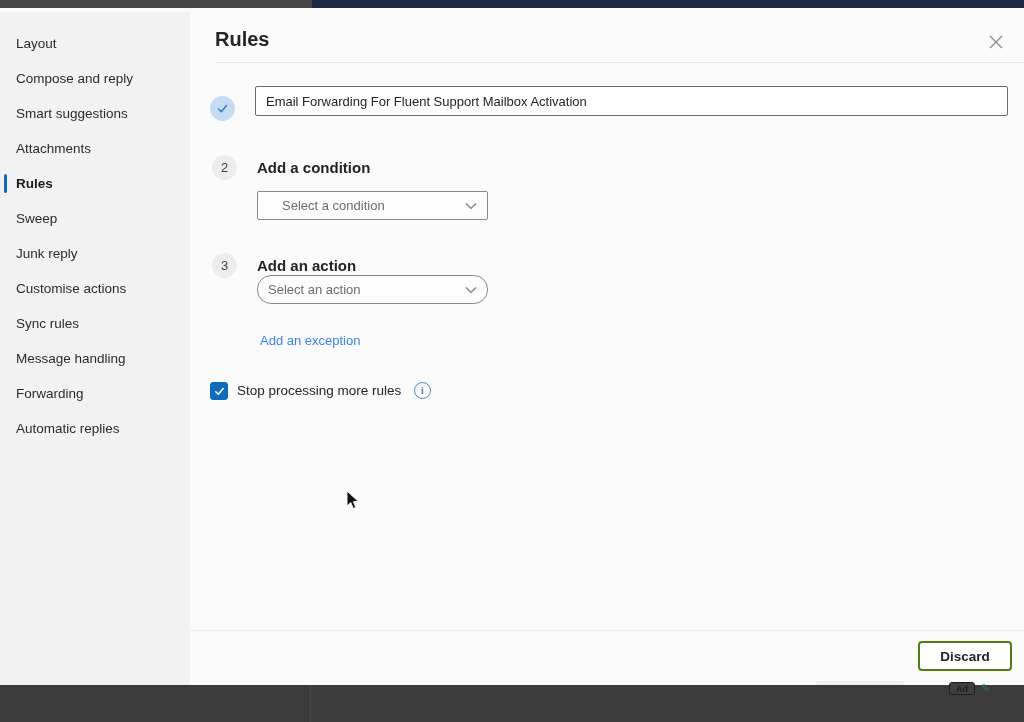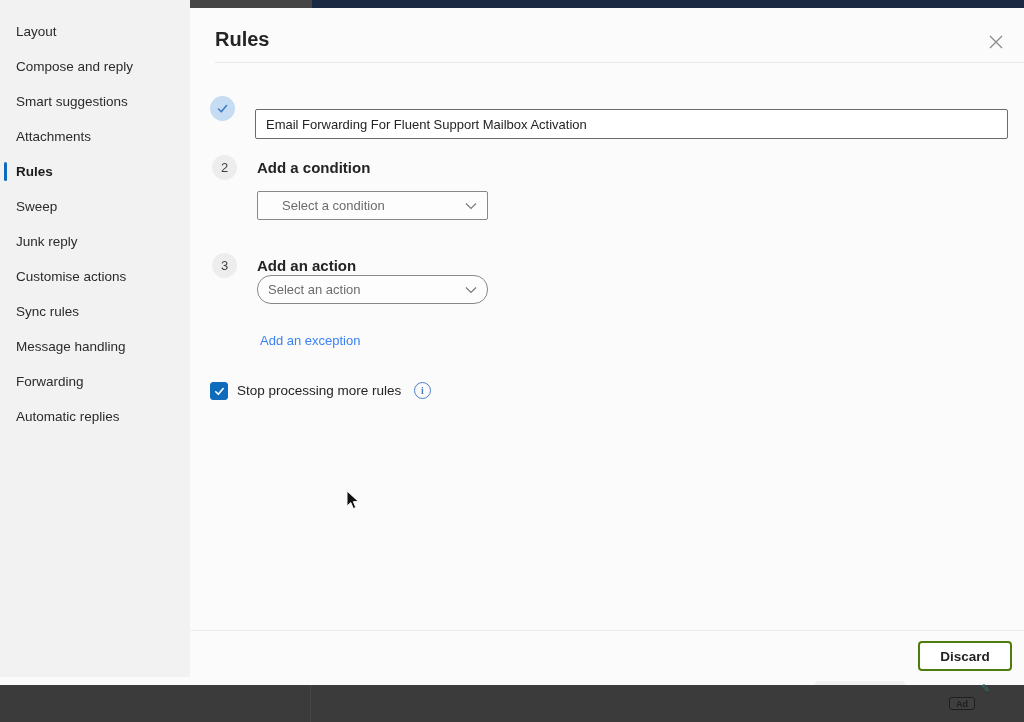--- a/index.html
+++ b/index.html
@@ -11,21 +11,21 @@
     -webkit-font-smoothing: antialiased;
   }
 
   
   .topbar { position: absolute; top: 0; left: 0; width: 1024px; height: 8px; }
   .topbar-left  { position: absolute; top: 0; left: 0;   width: 312px; height: 8px; background: #454545; }
   .topbar-right { position: absolute; top: 0; left: 312px; width: 712px; height: 8px; background: #1b2a42; }
 
   
   .sidebar {
-    position: absolute; top: 0; left: 0; width: 190px; height: 677px;
+    position: absolute; top: 12px; left: 0; width: 190px; height: 677px;
     background: #f2f2f2; padding-top: 14px;
   }
   .side-item {
     position: relative; height: 35px; line-height: 35px;
     padding-left: 16px; font-size: 13.5px; color: #2b2b2b;
     cursor: pointer; white-space: nowrap;
   }
   .side-item.active { font-weight: bold; color: #1b1b1b; }
   .side-item.active .active-bar {
     position: absolute; left: 4px; top: 8px; width: 3px; height: 19px;
@@ -52,21 +52,21 @@
   
   .step-circle {
     position: absolute; width: 25px; height: 25px; border-radius: 50%;
     display: flex; align-items: center; justify-content: center;
     font-size: 13px; color: #424242; background: #ededed;
   }
   .step-circle.done { background: #c5dcf3; }
   .step-label { position: absolute; font-size: 15px; font-weight: 600; color: #242424; }
 
   .rule-name-input {
-    position: absolute; left: 65px; top: 101px; width: 753px; height: 30px;
+    position: absolute; left: 65px; top: 78px; width: 753px; height: 30px;
     border: 1px solid #6d6b68; border-radius: 2px; background: #ffffff;
     font-family: "Liberation Sans", sans-serif; font-size: 13px; color: #242424;
     padding: 0 10px; outline: none;
   }
 
   .dropdown {
     position: absolute; left: 67px; width: 231px; height: 29px;
     border: 1px solid #8a8886; border-radius: 2px; background: #fdfdfd;
     display: flex; align-items: center; justify-content: space-between;
     padding: 0 10px; cursor: pointer;
@@ -113,21 +113,20 @@
   .bottom-band {
     position: absolute; top: 685px; left: 0; width: 1024px; height: 37px;
     background: #3b3b3b;
   }
   .bottom-band .seam { position: absolute; left: 310px; top: 0; width: 1px; height: 37px; background: #474747; }
   .ad-badge {
     position: absolute; left: 949px; top: -3px; width: 26px; height: 13px;
     border: 1.5px solid #1e1e1e; border-radius: 3px; color: #1e1e1e;
     font-size: 9px; font-weight: bold; display: flex; align-items: center; justify-content: center;
     background: #3f3f3f;
-    margin-top: 15px;
   }
   .ad-icon { position: absolute; left: 981px; top: -3px; color: #2e6f68; font-size: 11px; }
 
   
   .cursor { position: absolute; left: 346px; top: 490px; pointer-events: none; }
 </style>
 </head>
 <body>
 
 <div class="topbar">

